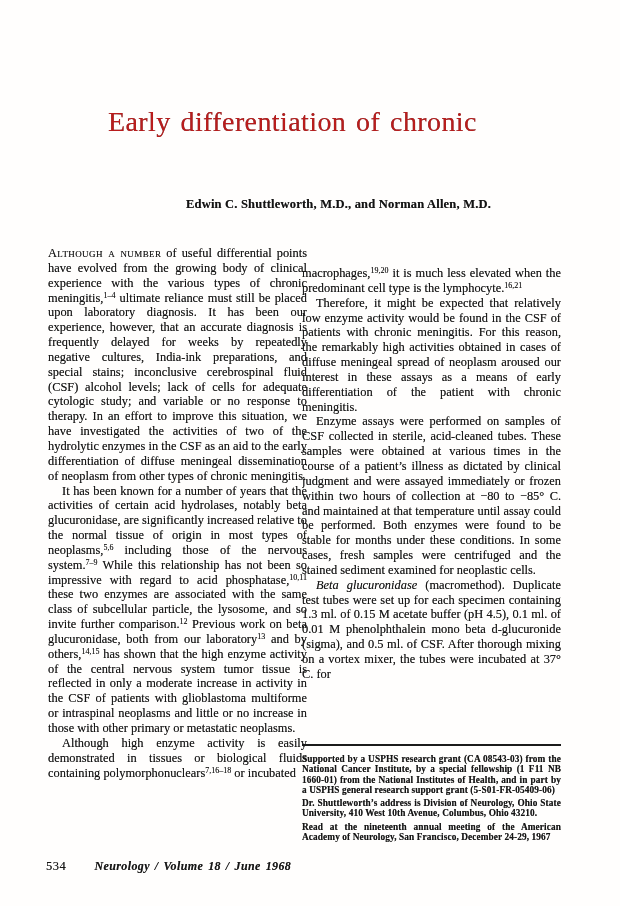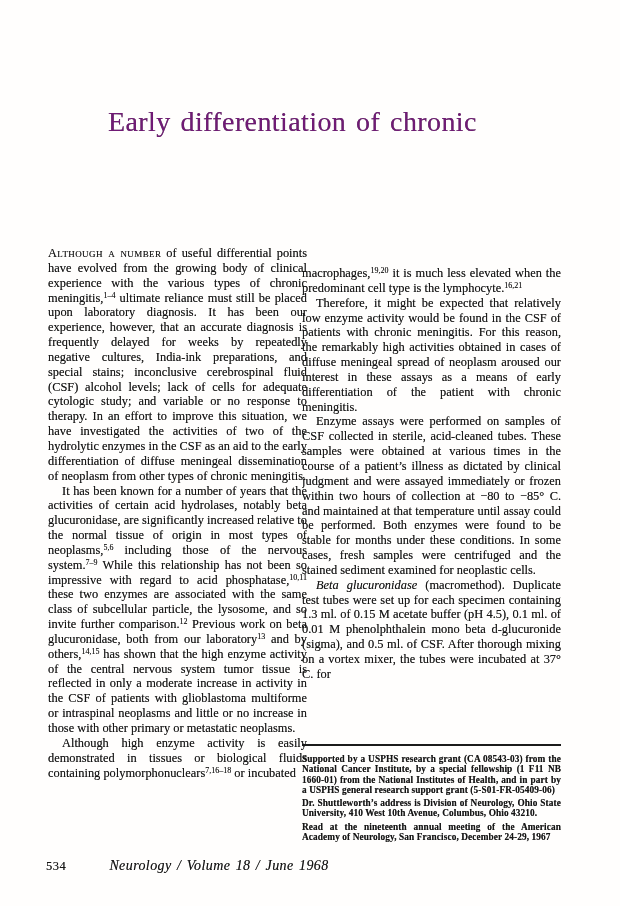--- a/index.html
+++ b/index.html
@@ -15,21 +15,21 @@
   }
   .title-block {
     position: absolute;
     left: 108px;
     top: 100px;
     width: 440px;
     font-size: 28px;
     line-height: 44px;
     letter-spacing: 0.4px;
     word-spacing: 2.5px;
-    color: #701a75;
+    color: #b91c1c;
     font-weight: 500;
   }
   .byline {
     position: absolute;
     left: 186px;
     top: 197px;
     font-size: 12.5px;
     font-weight: bold;
     letter-spacing: 0.2px;
     color: #141414;
@@ -81,36 +81,38 @@
   .page-footer {
     position: absolute;
     left: 46px;
     top: 843px;
     font-size: 12.5px;
     white-space: nowrap;
   }
   .page-number { display: inline-block; letter-spacing: 0.5px; margin-top: 16px; }
   .journal-name {
     display: inline-block;
-    margin-left: 40px;
+    margin-left: 25px;
     font-style: italic;
-    font-size: 14px;
+    font-size: 12px;
     letter-spacing: 0.4px;
     word-spacing: 1.5px;
+    font-weight: bold;
   }
 </style>
 </head>
 <body>
 
 <div class="page">
 
   <div class="title-block">
     <div>Early differentiation of chronic</div>
   </div>
 
+  <div class="byline">Edwin C. Shuttleworth, M.D., and Norman Allen, M.D.</div>
 
   <section class="col col-left">
     <p class="para"><span class="run-sc">Although a number</span><span> of useful differential points have evolved from the growing body of clinical experience with the various types of chronic meningitis,</span><span class="run-sup">1–4</span><span> ultimate reliance must still be placed upon laboratory diagnosis. It has been our experience, however, that an accurate diagnosis is frequently delayed for weeks by repeatedly negative cultures, India-ink preparations, and special stains; inconclusive cerebrospinal fluid (CSF) alcohol levels; lack of cells for adequate cytologic study; and variable or no response to therapy. In an effort to improve this situation, we have investigated the activities of two of the hydrolytic enzymes in the CSF as an aid to the early differentiation of diffuse meningeal dissemination of neoplasm from other types of chronic meningitis.</span></p>
     <p class="para indent"><span>It has been known for a number of years that the activities of certain acid hydrolases, notably beta glucuronidase, are significantly increased relative to the normal tissue of origin in most types of neoplasms,</span><span class="run-sup">5,6</span><span> including those of the nervous system.</span><span class="run-sup">7–9</span><span> While this relationship has not been so impressive with regard to acid phosphatase,</span><span class="run-sup">10,11</span><span> these two enzymes are associated with the same class of subcellular particle, the lysosome, and so invite further comparison.</span><span class="run-sup">12</span><span> Previous work on beta glucuronidase, both from our laboratory</span><span class="run-sup">13</span><span> and by others,</span><span class="run-sup">14,15</span><span> has shown that the high enzyme activity of the central nervous system tumor tissue is reflected in only a moderate increase in activity in the CSF of patients with glioblastoma multiforme or intraspinal neoplasms and little or no increase in those with other primary or metastatic neoplasms.</span></p>
     <p class="para indent"><span>Although high enzyme activity is easily demonstrated in tissues or biological fluids containing polymorphonuclears</span><span class="run-sup">7,16–18</span><span> or incubated</span></p>
   </section>
 
   <section class="col col-right">
     <div class="rc-body">
       <p class="para"><span>macrophages,</span><span class="run-sup">19,20</span><span> it is much less elevated when the predominant cell type is the lymphocyte.</span><span class="run-sup">16,21</span></p>

